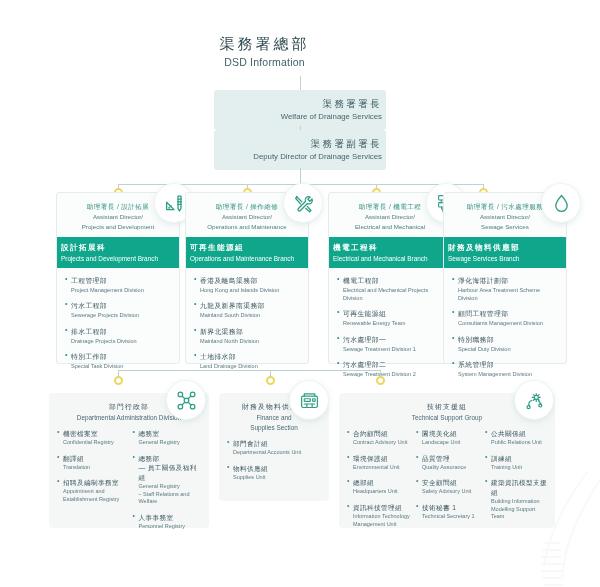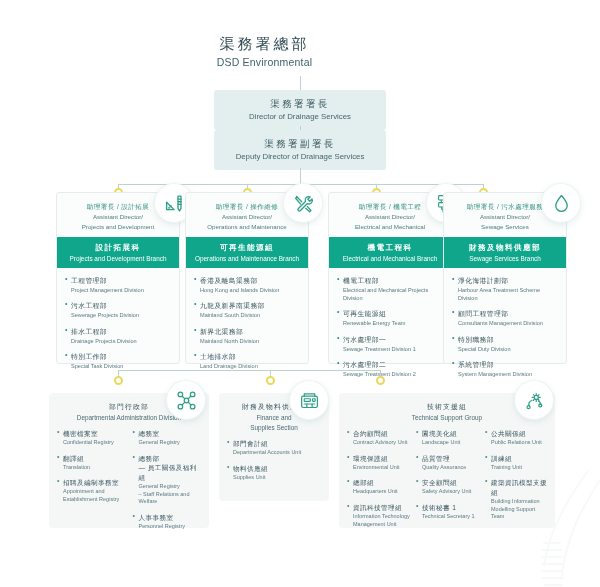--- a/index.html
+++ b/index.html
@@ -26,21 +26,21 @@
   }
   .page-title .en {
     font-size: 10.5px; color: #3e6068; letter-spacing: .2px;
     line-height: 15px; margin-top: 1px;
   }
 
   
   .dir-box {
     position: absolute; left: 214px; width: 172px;
     background: #e3eeee; border-radius: 3px;
-    text-align: center; padding: 7px 4px 8px 4px;
+    text-align: right; padding: 7px 4px 8px 4px;
   }
   .dir-box.b1 { top: 90px; }
   .dir-box.b2 { top: 130px; }
   .dir-box .zh { font-size: 9.5px; color: #3c5b63; letter-spacing: 2.4px; line-height: 13px; }
   .dir-box .en { font-size: 7.8px; color: #46666e; line-height: 11px; margin-top: 1px; }
 
   
   .ln { position: absolute; background: #bcd3d4; }
   .ln.v { width: 1px; }
   .ln.h { height: 1px; }
@@ -60,21 +60,21 @@
   .branch.c1 { left: 56px; }
   .branch.c2 { left: 185px; }
   .branch.c3 { left: 314px; margin-left: 14px; }
   .branch.c4 { left: 443px; }
 
   .branch .ad { padding: 9px 8px 6px 8px; text-align: center; }
   .branch .ad .zh { font-size: 6.6px; color: #2e8f7f; letter-spacing: .4px; line-height: 10px; }
   .branch .ad .en { font-size: 6.2px; color: #4b7f7a; line-height: 8.5px; margin-top: 1px; }
 
   .branch .hdr {
-    background: #0fa68c; color: #ffffff; text-align: center;
+    background: #0fa68c; color: #ffffff; 
     padding: 5px 4px 5px 4px;
   }
   .branch .hdr .zh { font-size: 7.6px; letter-spacing: 1.4px; line-height: 11px; font-weight: 700; }
   .branch .hdr .en { font-size: 6.4px; line-height: 9px; margin-top: .5px; }
 
   .branch ul { list-style: none; padding: 8px 6px 6px 8px; }
   .branch li { margin-bottom: 7.5px; position: relative; padding-left: 6px; }
   .branch li:before {
     content: "•"; position: absolute; left: 0; top: -1px;
     color: #2e8f7f; font-size: 7px;
@@ -134,28 +134,28 @@
       <path d="M72 93 h20"></path>
         <path d="M72 100 h20"></path>
         <path d="M73 107 h19"></path>
       <path d="M75 114 h17"></path>
         <path d="M78 121 h13"></path>
     </g>
   </svg>
 
   <div class="page-title">
     <div class="zh">渠務署總部</div>
-    <div class="en">DSD Environmental</div>
+    <div class="en">DSD Information</div>
   </div>
 
   <div class="ln v" style="left:300px; top:76px; height:14px;"></div>
 
   <div class="dir-box b1">
     <div class="zh">渠務署署長</div>
-    <div class="en">Director of Drainage Services</div>
+    <div class="en">Welfare of Drainage Services</div>
   </div>
   <div class="ln v" style="left:300px; top:126px; height:5px;"></div>
   <div class="dir-box b2">
     <div class="zh">渠務署副署長</div>
     <div class="en">Deputy Director of Drainage Services</div>
   </div>
 
   <div class="ln v" style="left:300px; top:168px; height:17px;"></div>
   <div class="ln h" style="left:118px; top:184px; width:365px;"></div>
   <div class="ln v" style="left:118px; top:184px; height:8px;"></div>

